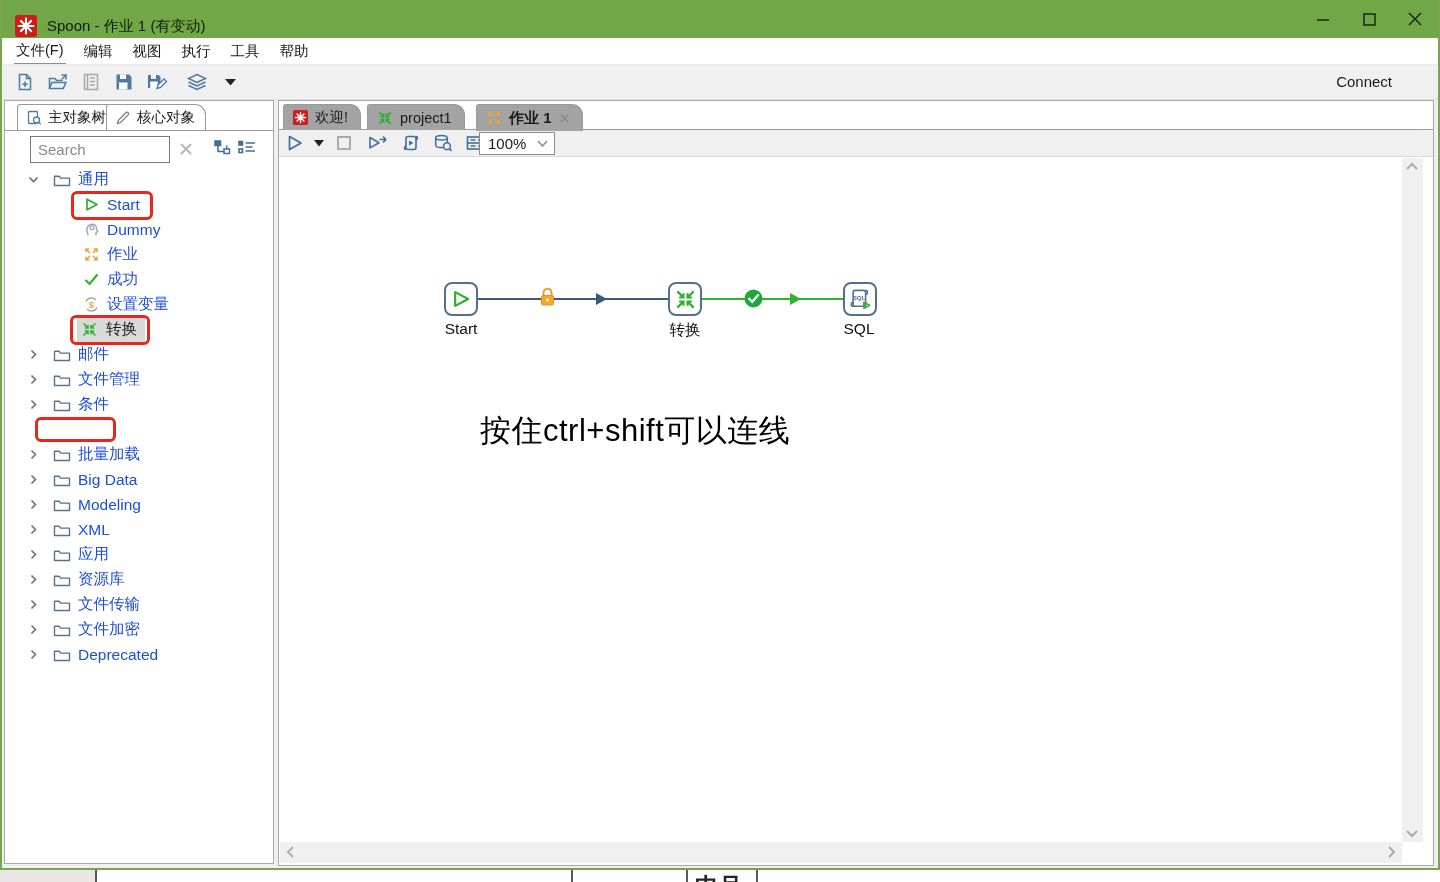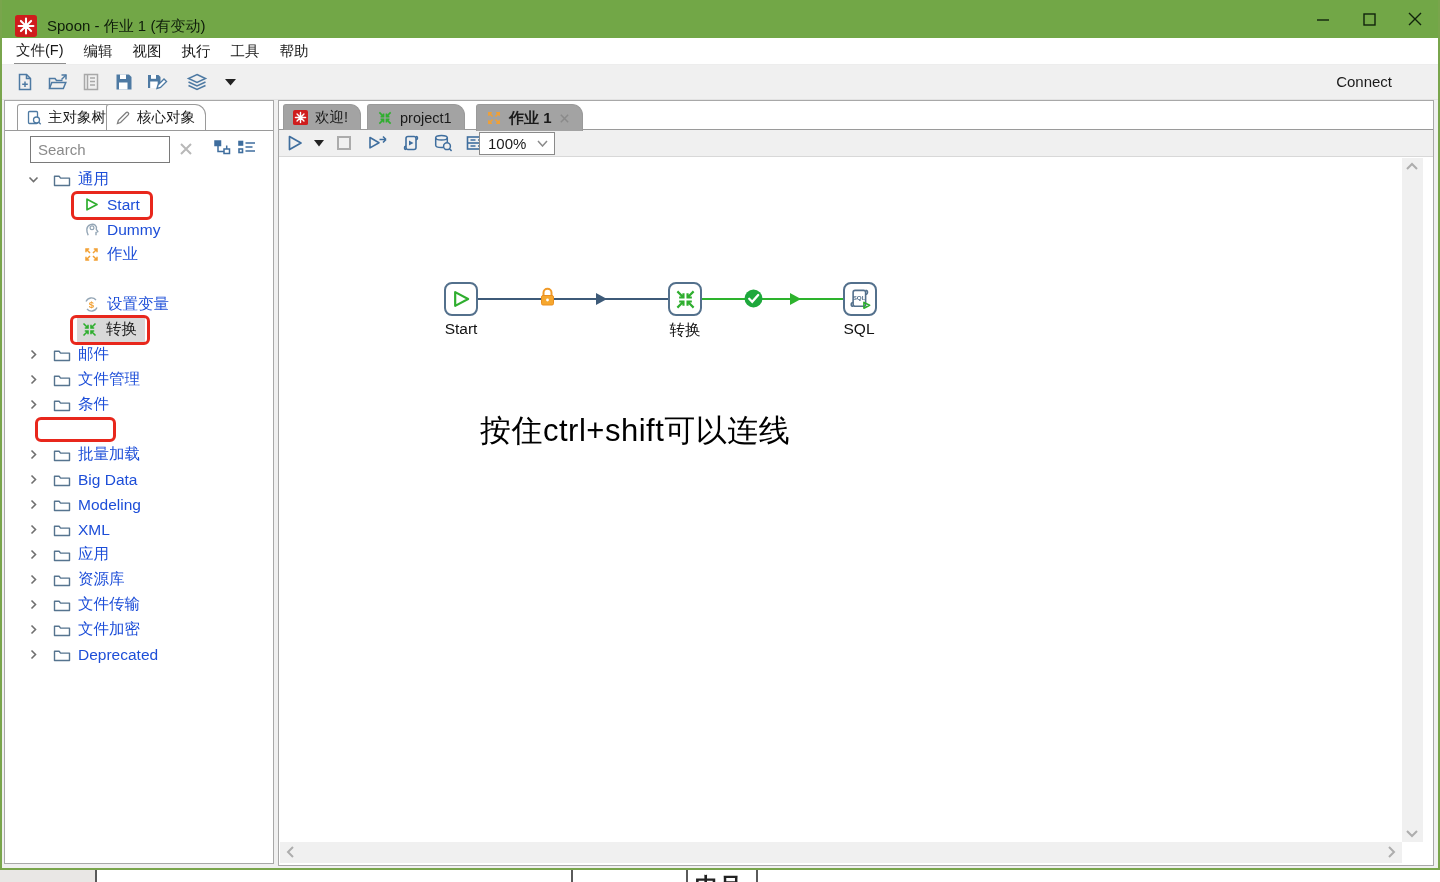--- a/index.html
+++ b/index.html
@@ -297,20 +297,26 @@
             <g stroke="#f2a033" stroke-width="1.5" fill="none">
             <path d="M7 7L3 3M3 6.2V3h3.2"></path>
                 <path d="M10 7l4-4M10.8 3H14v3.2"></path>
             <path d="M7 10l-4 4M3 10.8V14h3.2"></path>
                 <path d="M10 10l4 4M10.8 14H14v-3.2"></path>
               </g>
             </svg>
           <span class="tlabel">作业</span>
         </div>
 
+        <div class="trow child" style="top:100px">
+          <svg class="ficon" width="17" height="17" viewBox="0 0 17 17">
+            <path d="M3 9.5l3.6 3.4L14 4" fill="none" stroke="#2fae2f" stroke-width="2.1" stroke-linecap="round"></path>
+            </svg>
+          <span class="tlabel">成功</span>
+        </div>
 
         <div class="trow child" style="top:125px">
           <svg class="ficon" width="17" height="17" viewBox="0 0 17 17">
             <path d="M3 5.5a6 6 0 0110-1.5M14 11.5a6 6 0 01-10 1.5" fill="none" stroke="#93a5b5" stroke-width="1.3"></path>
             <text x="8.5" y="11.8" font-size="9.5" font-weight="bold" fill="#f2a033" text-anchor="middle">$</text>
             </svg>
           <span class="tlabel">设置变量</span>
         </div>
 
         <div class="trow child" style="top:150px">

